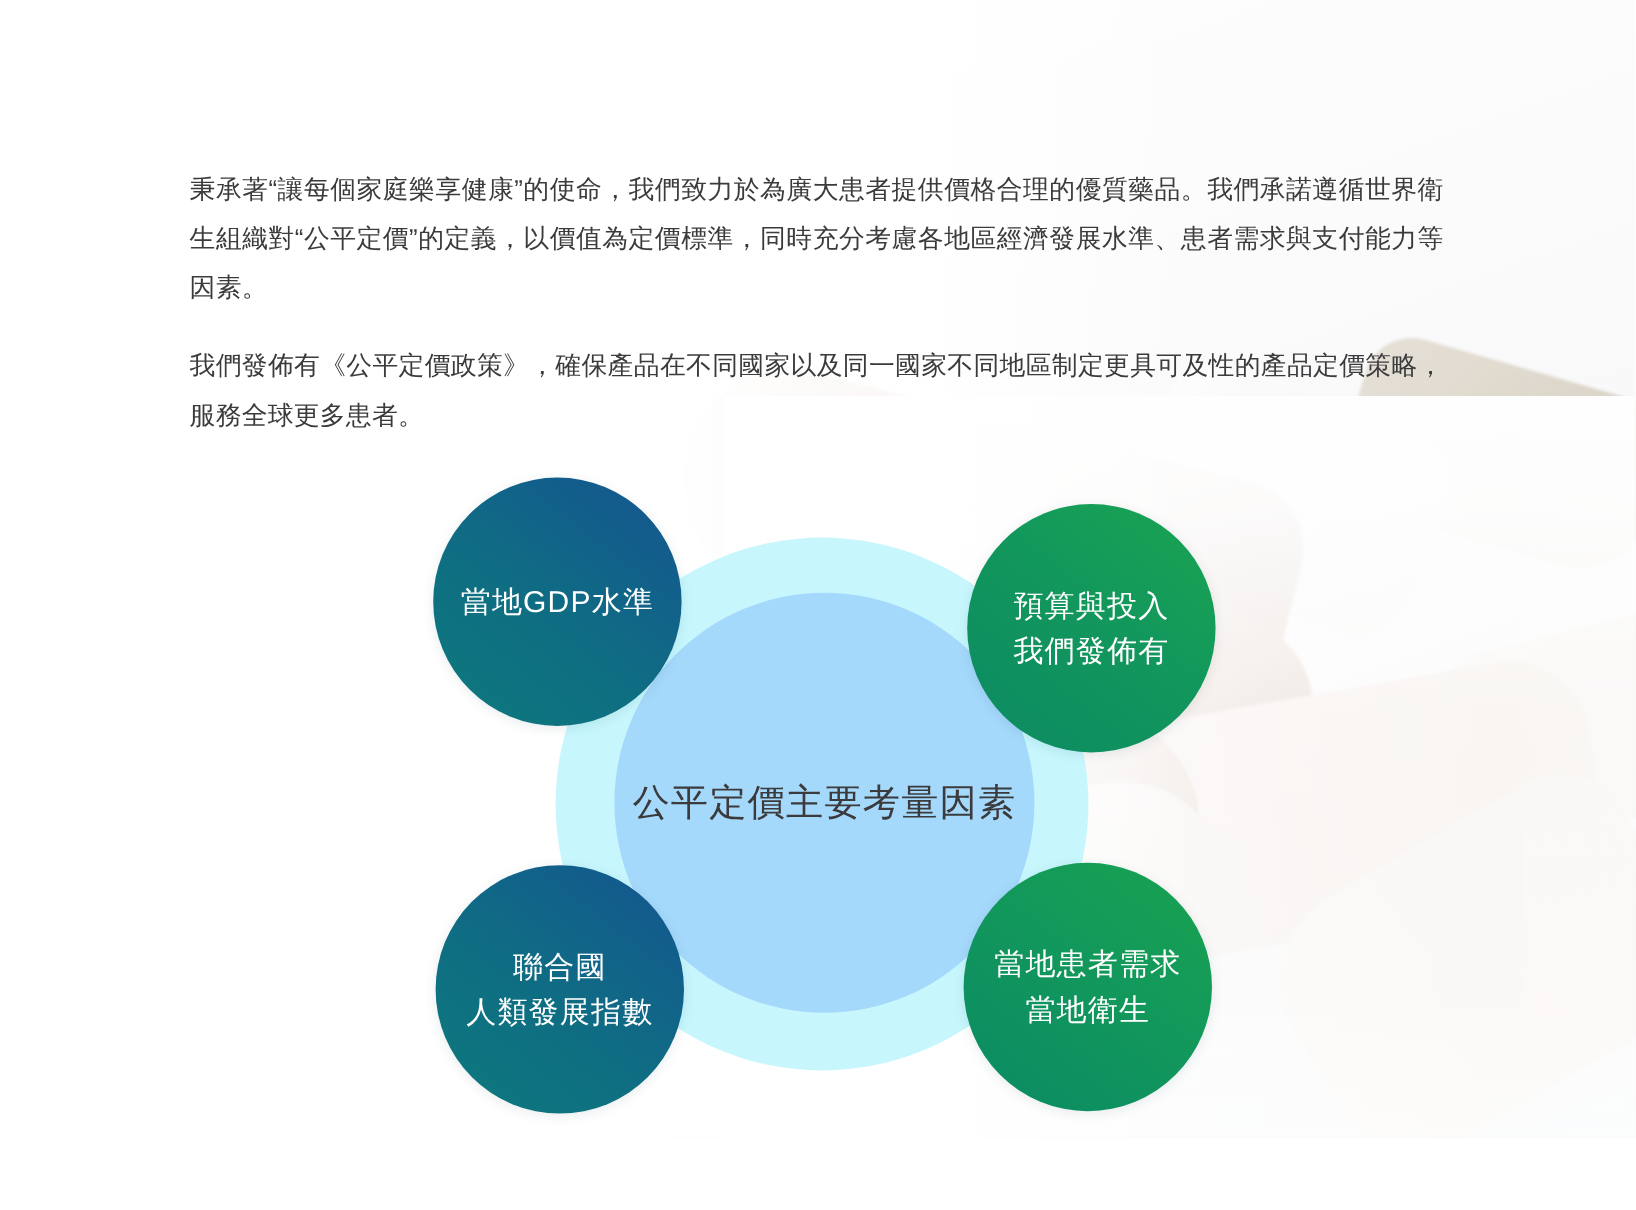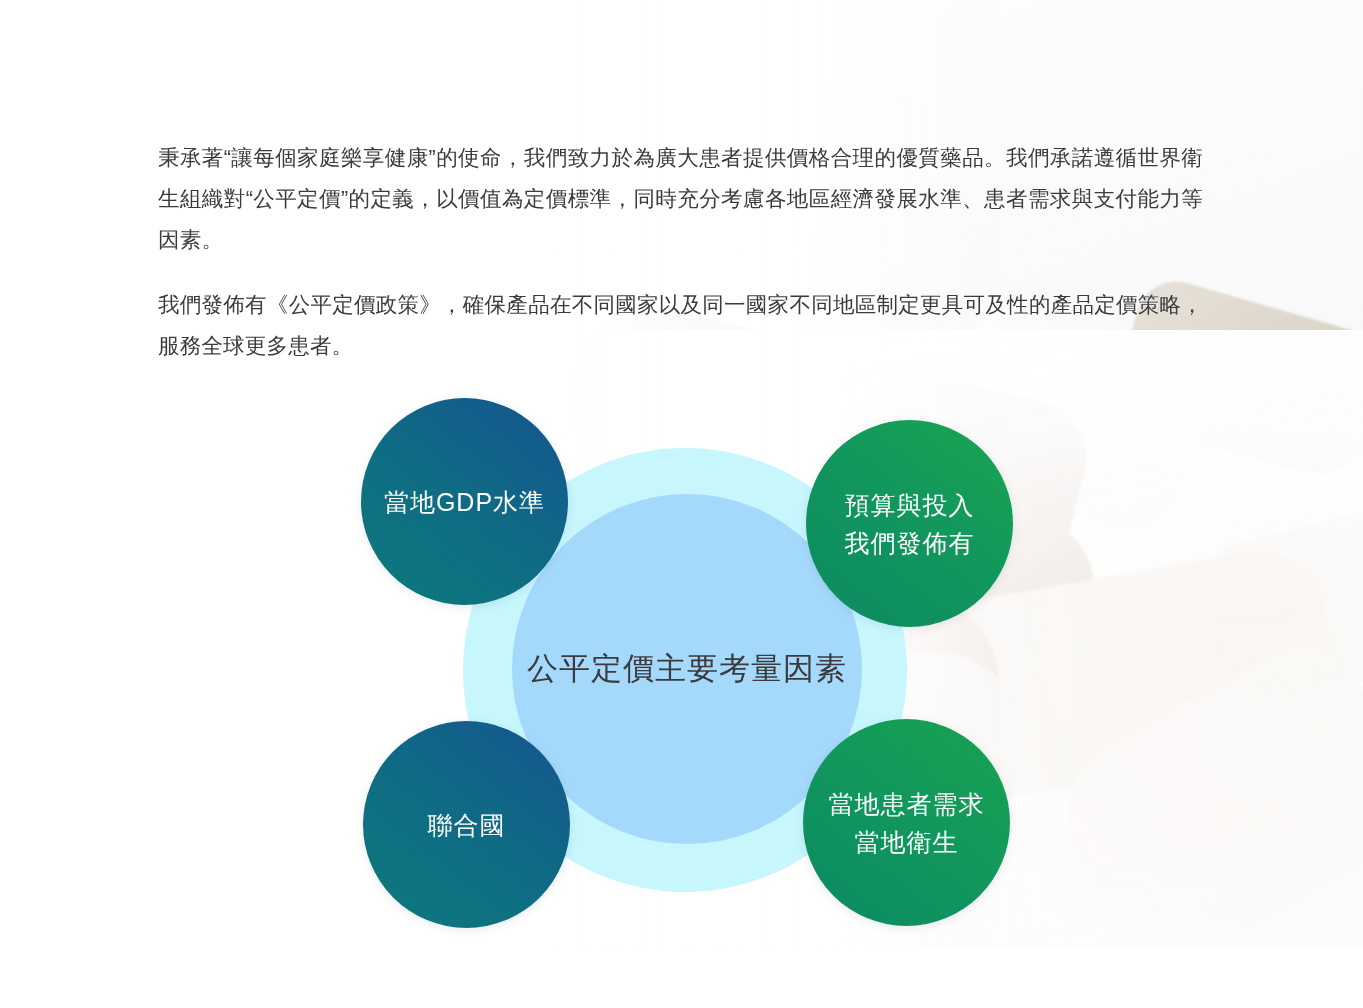--- a/index.html
+++ b/index.html
@@ -283,20 +283,21 @@
       <span class="node-line">當地GDP水準</span>
     </div>
 
     <div class="node node-tr">
       <span class="node-line">預算與投入</span>
       <span class="node-line">我們發佈有</span>
     </div>
 
     <div class="node node-bl">
       <span class="node-line">聯合國</span>
+      <span class="node-line">人類發展指數</span>
     </div>
 
     <div class="node node-br">
       <span class="node-line">當地患者需求</span>
       <span class="node-line">當地衛生</span>
     </div>
 
   </div>
 
 </div>

